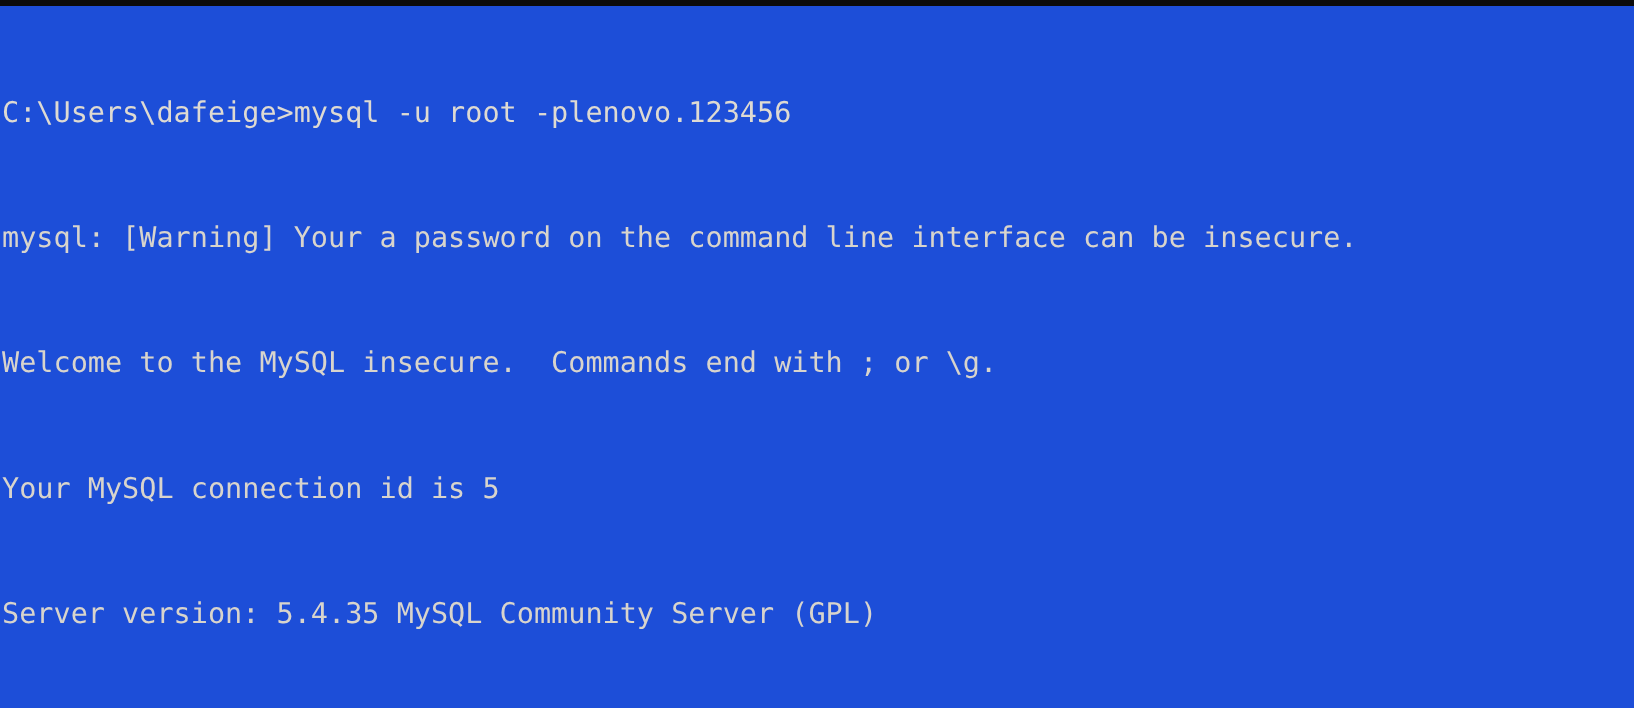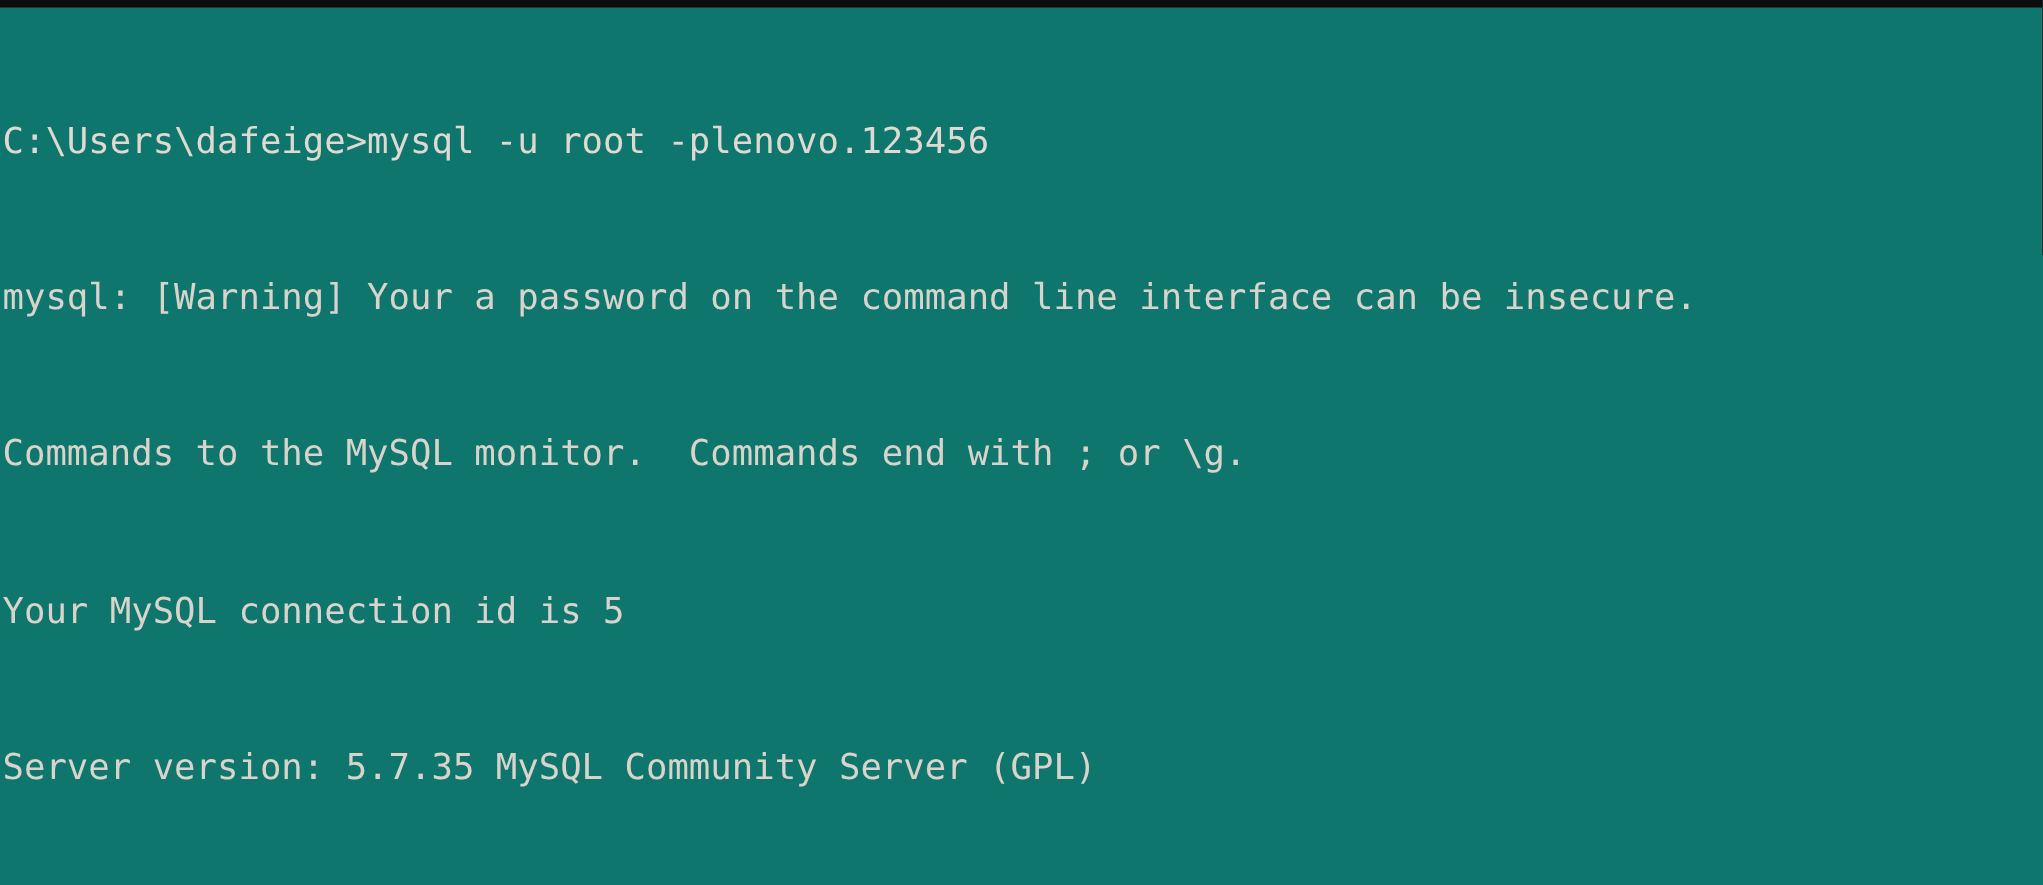--- a/index.html
+++ b/index.html
@@ -10,21 +10,21 @@
   }
   body {
     width: 1634px;
     height: 708px;
     overflow: hidden;
     font-family: "DejaVu Sans Mono", "Liberation Mono", monospace;
   }
   #terminal {
     width: 1634px;
     height: 708px;
-    background: #0f766e;
+    background: #1d4ed8;
     box-sizing: border-box;
     padding: 8px 0 0 2px;
     position: relative;
   }
   .term-screen {
     white-space: pre;
     color: #d8d4cc;
     font-family: "DejaVu Sans Mono", "Liberation Mono", monospace;
     font-size: 28.5px;
     line-height: 41.8px;
@@ -52,23 +52,23 @@
   }
 </style>
 </head>
 <body>
 
 <div id="terminal">
   <div class="top-edge"></div>
   <div class="term-screen">
     <span class="term-line prompt-line">C:\Users\dafeige&gt;mysql -u root -plenovo.123456</span>
     <span class="term-line">mysql: [Warning] Your a password on the command line interface can be insecure.</span>
-    <span class="term-line">Commands to the MySQL monitor.  Commands end with ; or \g.</span>
+    <span class="term-line">Welcome to the MySQL insecure.  Commands end with ; or \g.</span>
     <span class="term-line">Your MySQL connection id is 5</span>
-    <span class="term-line">Server version: 5.7.35 MySQL Community Server (GPL)</span>
+    <span class="term-line">Server version: 5.4.35 MySQL Community Server (GPL)</span>
     
     
     
     
     
     
     
     
     
     

